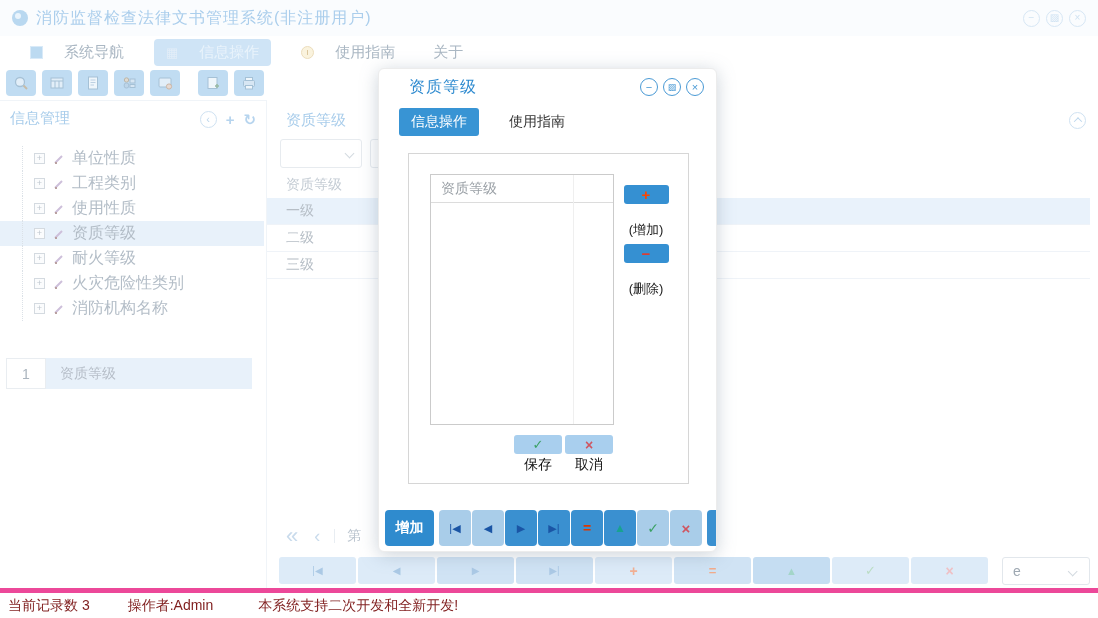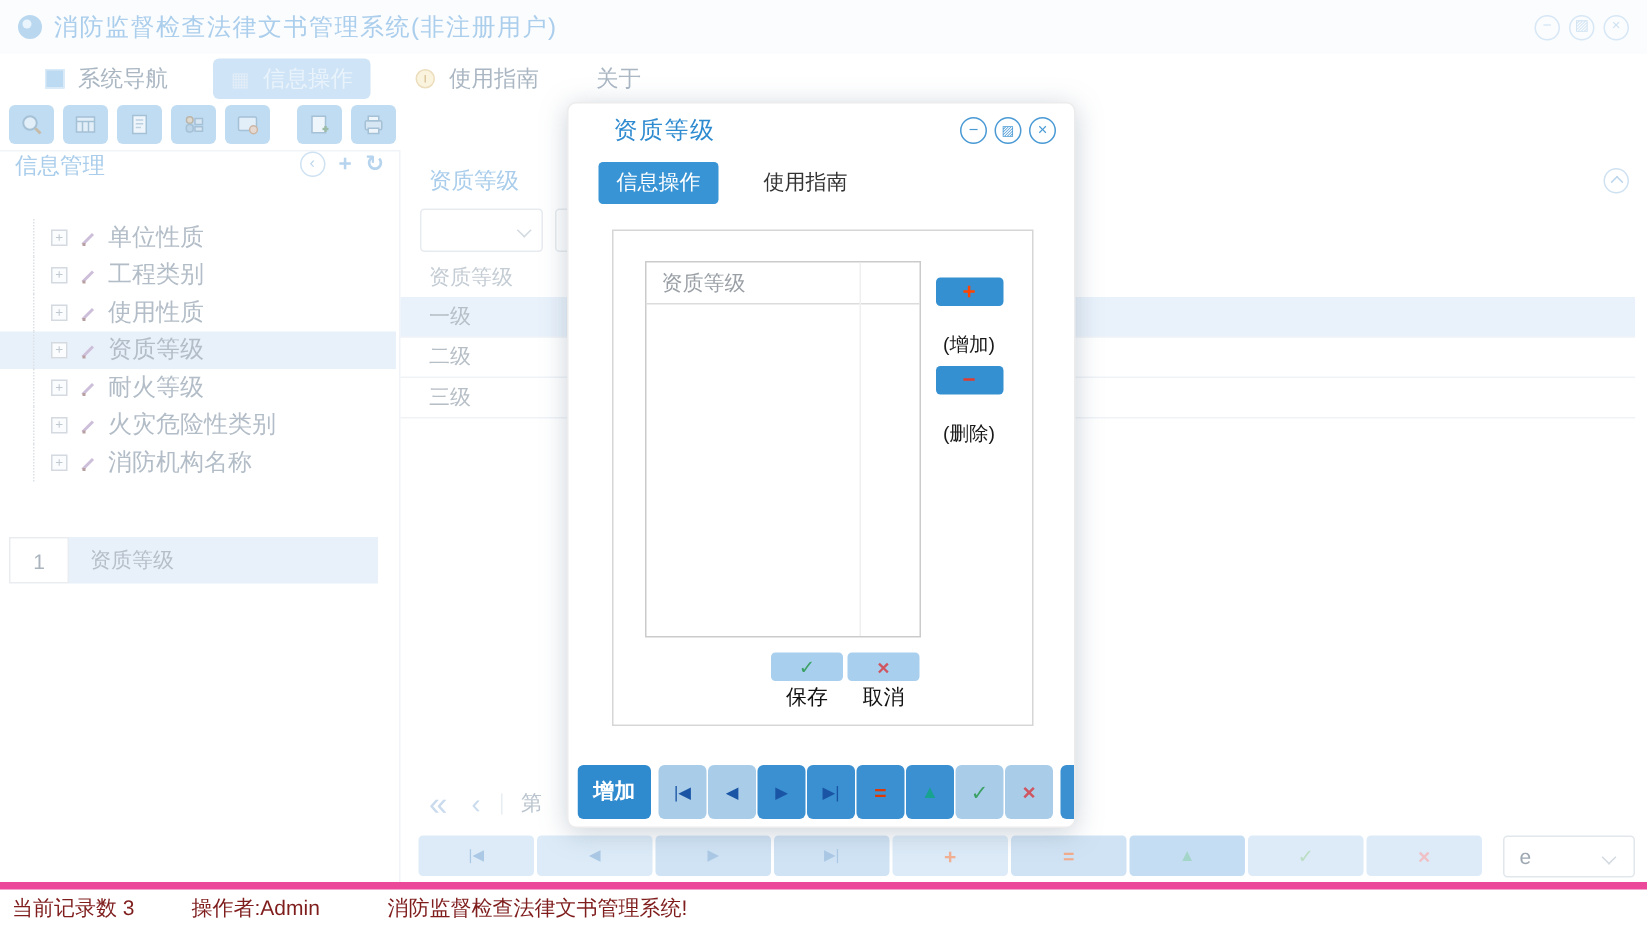--- a/index.html
+++ b/index.html
@@ -9,34 +9,34 @@
   
   .main { position:absolute; inset:0; background:#fff; }
   .titlebar { position:absolute; top:0; left:0; right:0; height:36px; display:flex; align-items:center; padding:0 12px; background:#fafcfe; }
   .app-icon { width:16px; height:16px; border-radius:50%; background:#b9d8f0; position:relative; margin-right:8px; }
   .app-icon::after { content:""; position:absolute; left:3px; top:3px; width:6px; height:6px; border-radius:50%; background:#eaf4fc; }
   .app-title { font-size:16px; color:#abceec; letter-spacing:1px; }
   .win-controls { margin-left:auto; display:flex; gap:6px; }
   .wc { width:17px; height:17px; border-radius:50%; border:1.5px solid #d7e7f5; color:#cfe2f2; font-size:10px; display:flex; align-items:center; justify-content:center; line-height:1; }
 
   .tabbar { position:absolute; top:36px; left:0; right:0; height:32px; display:flex; align-items:center; padding-left:22px; }
-  .tab { display:flex; align-items:center; gap:9px; font-size:15px; color:#aab7c3; margin-right:22px; padding:4px 8px; }
+  .tab { display:flex; align-items:center; gap:21px; font-size:15px; color:#aab7c3; margin-right:22px; padding:4px 8px; }
   .tab.active { background:#cfe4f6; border-radius:4px; color:#e9f3fb; padding:4px 12px; }
   .tab-sq { width:13px; height:13px; background:#bcdaf1; border:1px solid #d9eaf8; }
   .tab-grid { font-size:13px; color:#e2edf8; line-height:1; }
   .tab-clock { width:13px; height:13px; border-radius:50%; background:#faf3de; border:1px solid #ecddbc; position:relative; }
   .tab-clock::after { content:""; position:absolute; left:5px; top:3px; width:1px; height:5px; background:#dcc79e; }
 
   .toolbar { position:absolute; top:70px; left:6px; height:30px; display:flex; }
   .tool-btn { width:30px; height:26px; background:#c0dcf2; border-radius:4px; margin-right:6px; display:flex; align-items:center; justify-content:center; }
   .tool-btn.gap { margin-left:12px; }
   .tool-btn svg { opacity:.75; }
 
   .sidebar { position:absolute; top:100px; left:0; width:266px; bottom:30px; background:#fff; }
-  .panel-head { display:flex; align-items:flex-start; height:28px; padding:0 10px; border-top:1px solid #f0f4f8; }
+  .panel-head { display:flex; align-items:flex-end; height:28px; padding:0 10px; border-top:1px solid #f0f4f8; }
   .panel-title { font-size:15px; color:#a9cdeb; }
   .panel-icons { margin-left:auto; display:flex; align-items:center; gap:9px; }
   .circ { width:17px; height:17px; border-radius:50%; border:1.5px solid #cfe2f2; color:#bcd6ec; font-size:11px; display:flex; align-items:center; justify-content:center; line-height:1; }
   .mini-glyph { color:#b6d4ee; font-size:15px; font-weight:bold; line-height:1; }
   .chev-up { width:6px; height:6px; border-left:1.5px solid #bcd6ec; border-top:1.5px solid #bcd6ec; transform:rotate(45deg) translate(1px,1px); }
 
   .tree { position:absolute; top:46px; left:0; right:2px; }
   .tree-row { height:25px; display:flex; align-items:center; position:relative; padding-left:34px; }
   .tree-row.selected { background:#e8f1fa; }
   .tree-row::before { content:""; position:absolute; left:22px; top:0; bottom:0; border-left:1px dotted #dbe1e7; }
@@ -357,21 +357,21 @@
     </div>
     <div class="page-select">
       <span>e</span>
       <span class="dn"></span>
     </div>
   </div>
 
   <div class="statusbar">
     <span>当前记录数 3</span>
     <span class="st2">操作者:Admin</span>
-    <span class="st3">消防监督检查法律文书管理系统!</span>
+    <span class="st3">本系统支持二次开发和全新开发!</span>
   </div>
 </div>
 
 <div class="dialog">
   <div class="dlg-titlebar">
     <span class="dlg-title">资质等级</span>
     <span class="dlg-controls">
       <span class="dwc">−</span>
       <span class="dwc">
           <span class="sq">▨</span>

